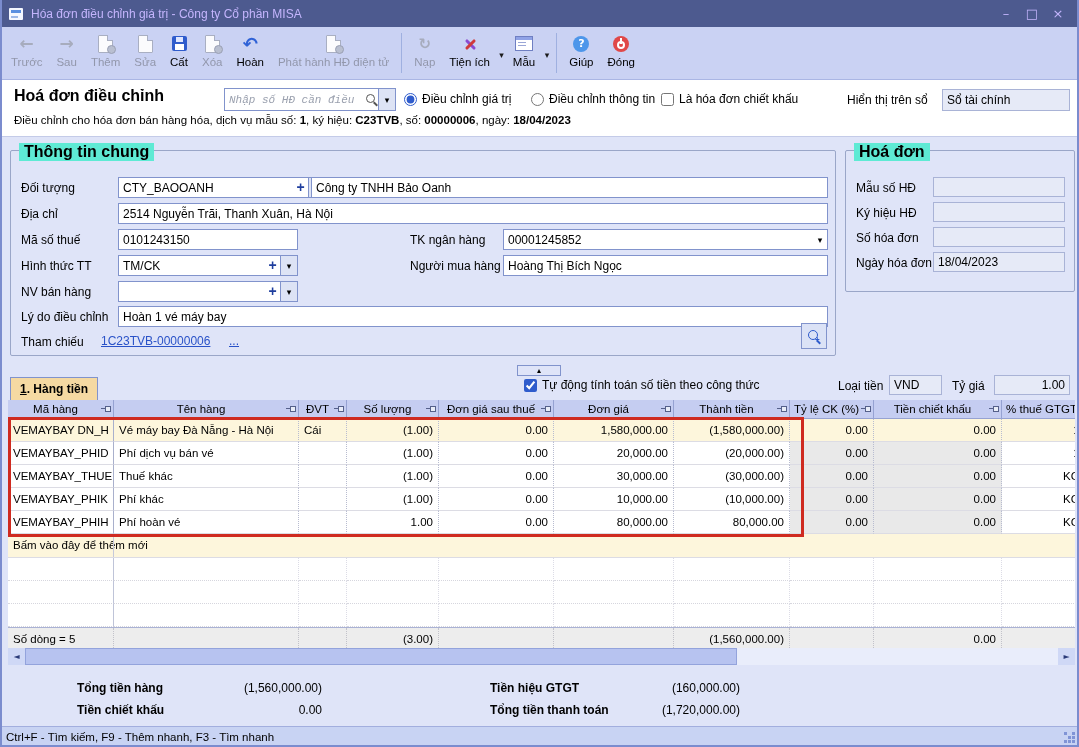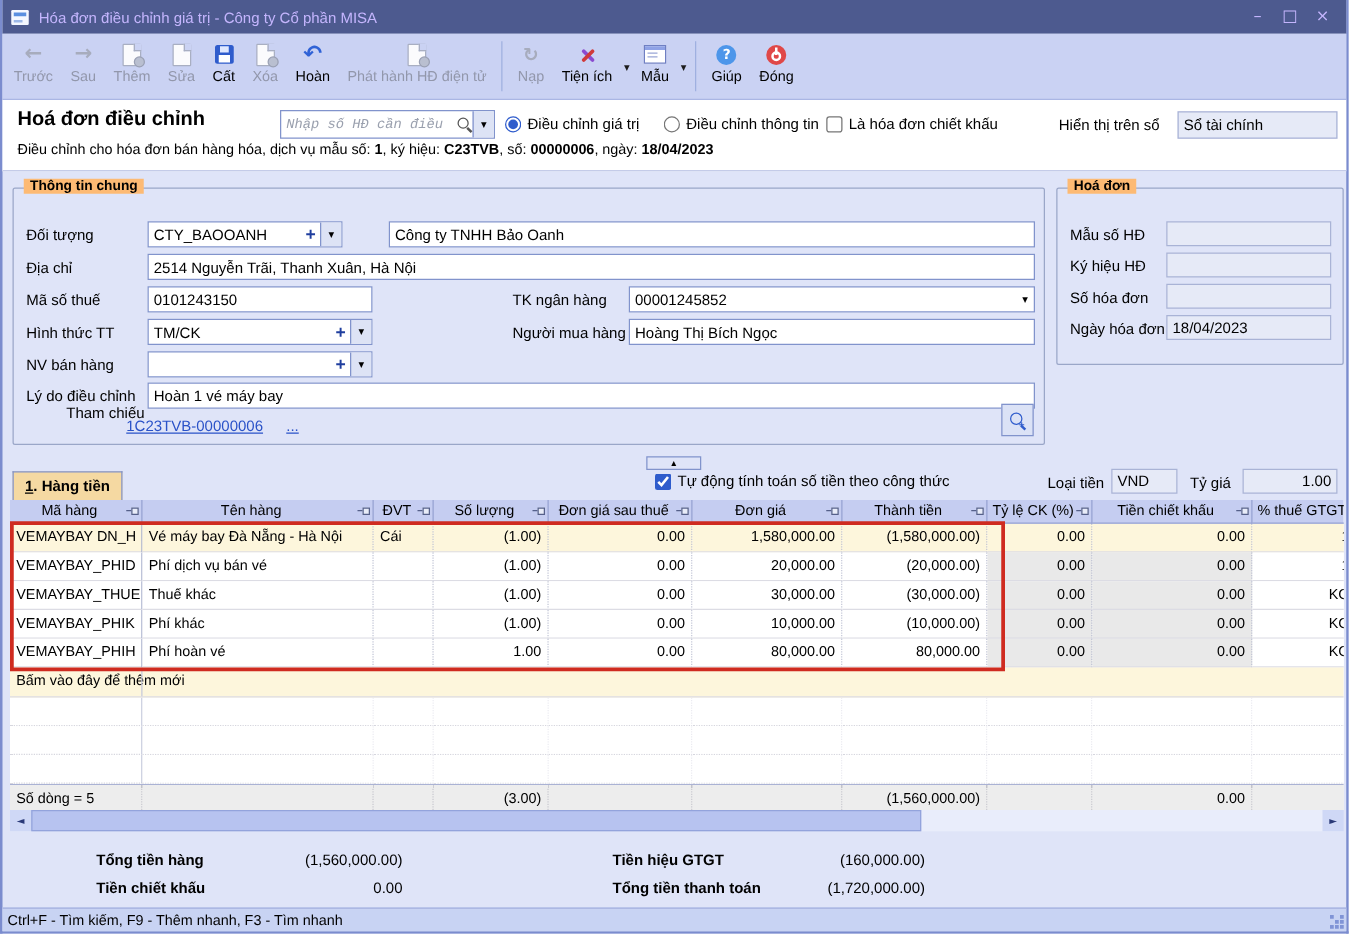--- a/index.html
+++ b/index.html
@@ -57,21 +57,21 @@
   .chk{position:absolute;display:flex;align-items:center;gap:5px;font-size:12px;white-space:nowrap;}
   .chk input{width:13px;height:13px;margin:0;accent-color:#2f5ccc;}
   .flabel{position:absolute;font-size:12px;height:21px;display:flex;align-items:center;white-space:nowrap;text-align:center;}
   .field{position:absolute;height:21px;border:1px solid #8193cc;background:#fff;box-sizing:border-box;font-size:12px;padding:0 4px;display:flex;align-items:center;white-space:nowrap;overflow:hidden;}
   .field.ro{background:#e6eaf7;border-color:#a9b3d6;}
   .field.num{justify-content:flex-end;}
   .infoline{position:absolute;left:12px;top:114px;font-size:11.5px;white-space:nowrap;}
   .infoline b{font-weight:bold;}
   
   .group{position:absolute;border:1px solid #9aa6c8;border-radius:2px;}
-  .group .legend{position:absolute;top:-8px;left:8px;background:#fdba74;padding:0 5px;font-size:11px;font-weight:bold;}
+  .group .legend{position:absolute;top:-8px;left:8px;background:#5eead4;padding:0 5px;font-size:16px;font-weight:bold;}
   .combo{position:absolute;height:21px;border:1px solid #8193cc;background:#fff;display:flex;align-items:center;box-sizing:border-box;}
   .combo .val{flex:1;font-size:12px;padding:0 4px;white-space:nowrap;overflow:hidden;}
   .combo .plus{width:15px;text-align:center;color:#1f3e9e;font-weight:bold;font-size:14px;line-height:19px;}
   .combo .plus::before{content:"+";}
   .link{color:#2a52c8;text-decoration:underline;font-size:12px;cursor:pointer;}
   .zoombtn{position:absolute;width:24px;height:24px;border:1px solid #8193cc;background:#dbe2f6;display:flex;align-items:center;justify-content:center;}
   .zoombtn .zl{width:14px;height:14px;position:relative;}
   .zoombtn .zl::before{content:"";position:absolute;left:1px;top:1px;width:8px;height:8px;border:1.5px solid #2f5ccc;border-radius:50%;}
   .zoombtn .zl::after{content:"";position:absolute;right:0;bottom:0;width:5px;height:2px;background:#2f5ccc;transform:rotate(45deg);}
   .zoombtn .zp{position:absolute;left:8px;top:6px;font-size:8px;color:#2f5ccc;font-weight:bold;}
@@ -239,21 +239,21 @@
   <div class="field ro" style="left:940px;top:89px;width:128px;height:22px;">Sổ tài chính</div>
 
   <div class="infoline">
     <span>Điều chỉnh cho hóa đơn bán hàng hóa, dịch vụ mẫu số: </span><b>1</b><span>, ký hiệu: </span><b>C23TVB</b><span>, số: </span><b>00000006</b><span>, ngày: </span><b>18/04/2023</b>
   </div>
 
   <div class="group" style="left:8px;top:150px;width:824px;height:204px;">
     <span class="legend">Thông tin chung</span>
 
     <div class="flabel" style="left:10px;top:26px;">Đối tượng</div>
-    <div class="combo" style="left:107px;top:26px;width:156px;">
+    <div class="combo" style="left:107px;top:26px;width:208px;">
       <span class="val">CTY_BAOOANH</span>
       <span class="plus"></span>
       <span class="dbtn"></span>
     </div>
     <div class="field" style="left:300px;top:26px;width:517px;">Công ty TNHH Bảo Oanh</div>
 
     <div class="flabel" style="left:10px;top:52px;">Địa chỉ</div>
     <div class="field" style="left:107px;top:52px;width:710px;">2514 Nguyễn Trãi, Thanh Xuân, Hà Nội</div>
 
     <div class="flabel" style="left:10px;top:78px;">Mã số thuế</div>
@@ -276,21 +276,21 @@
     <div class="flabel" style="left:10px;top:130px;">NV bán hàng</div>
     <div class="combo" style="left:107px;top:130px;width:180px;">
       <span class="val"></span>
       <span class="plus"></span>
       <span class="dbtn"></span>
     </div>
 
     <div class="flabel" style="left:10px;top:155px;">Lý do điều chỉnh</div>
     <div class="field" style="left:107px;top:155px;width:710px;">Hoàn 1 vé máy bay</div>
 
-    <div class="flabel" style="left:10px;top:168px;margin-left:32px;">Tham chiếu</div>
+    <div class="flabel" style="left:10px;top:180px;">Tham chiếu</div>
     <span class="link" style="position:absolute;left:90px;top:183px;">1C23TVB-00000006</span>
     <span class="link" style="position:absolute;left:218px;top:183px;">...</span>
     <div class="zoombtn" style="left:790px;top:172px;">
       <span class="zl">
           <span class="zp">+</span>
         </span>
     </div>
   </div>
 
   <div class="group" style="left:843px;top:150px;width:228px;height:140px;">

